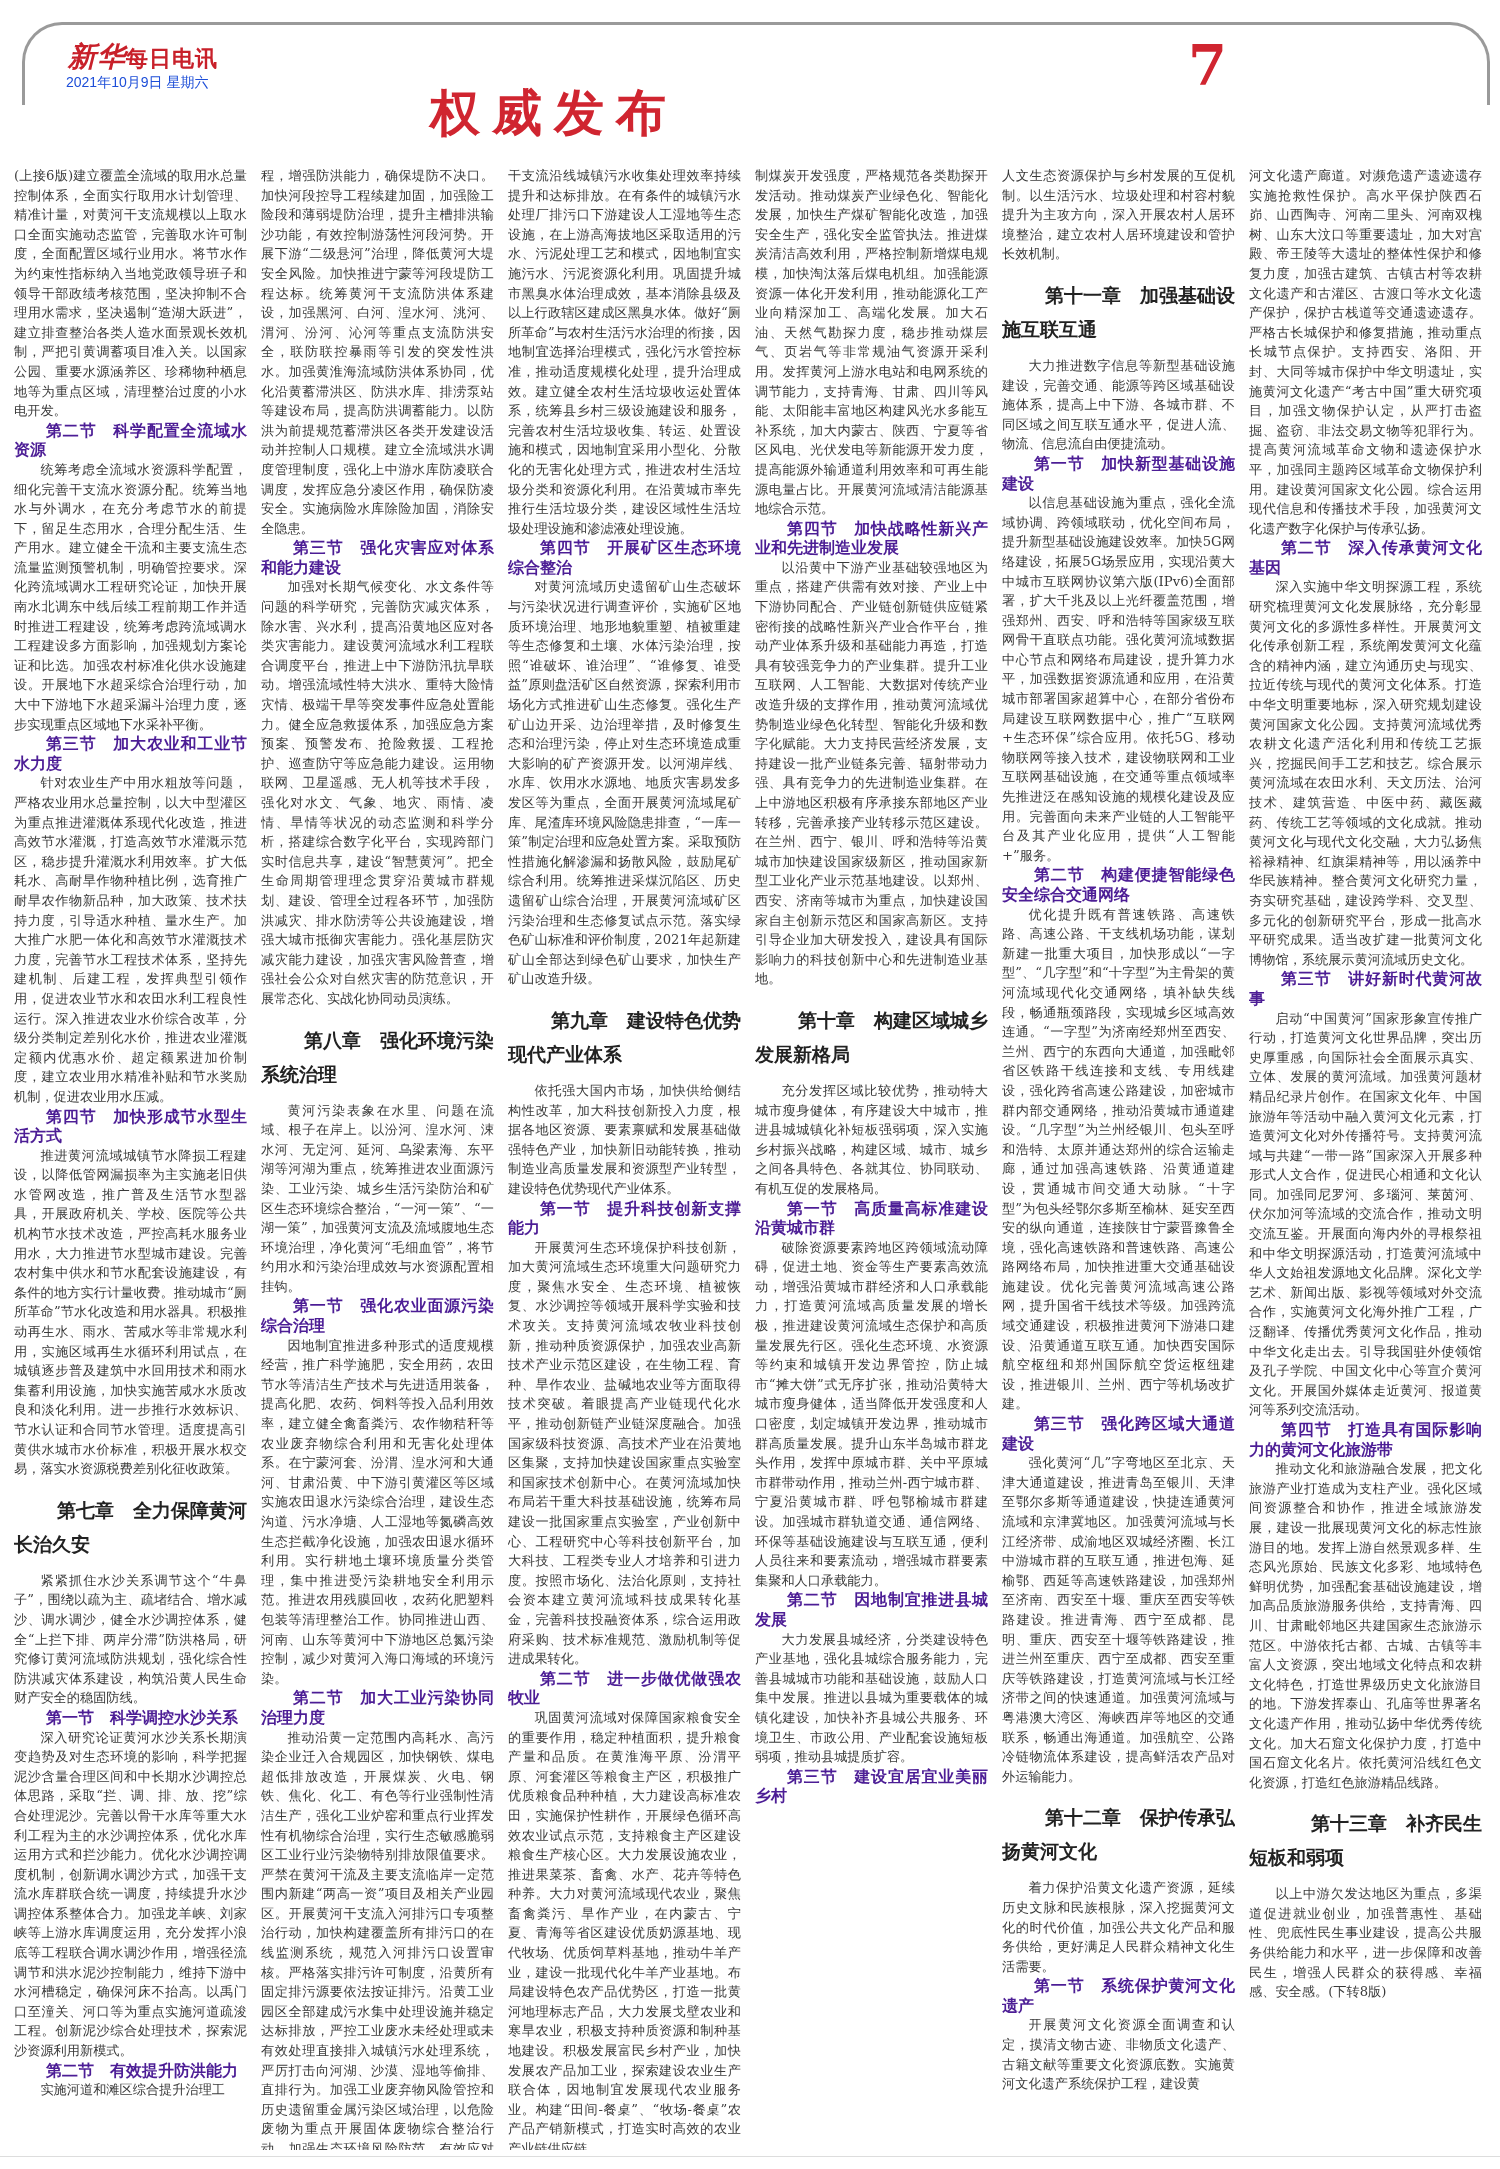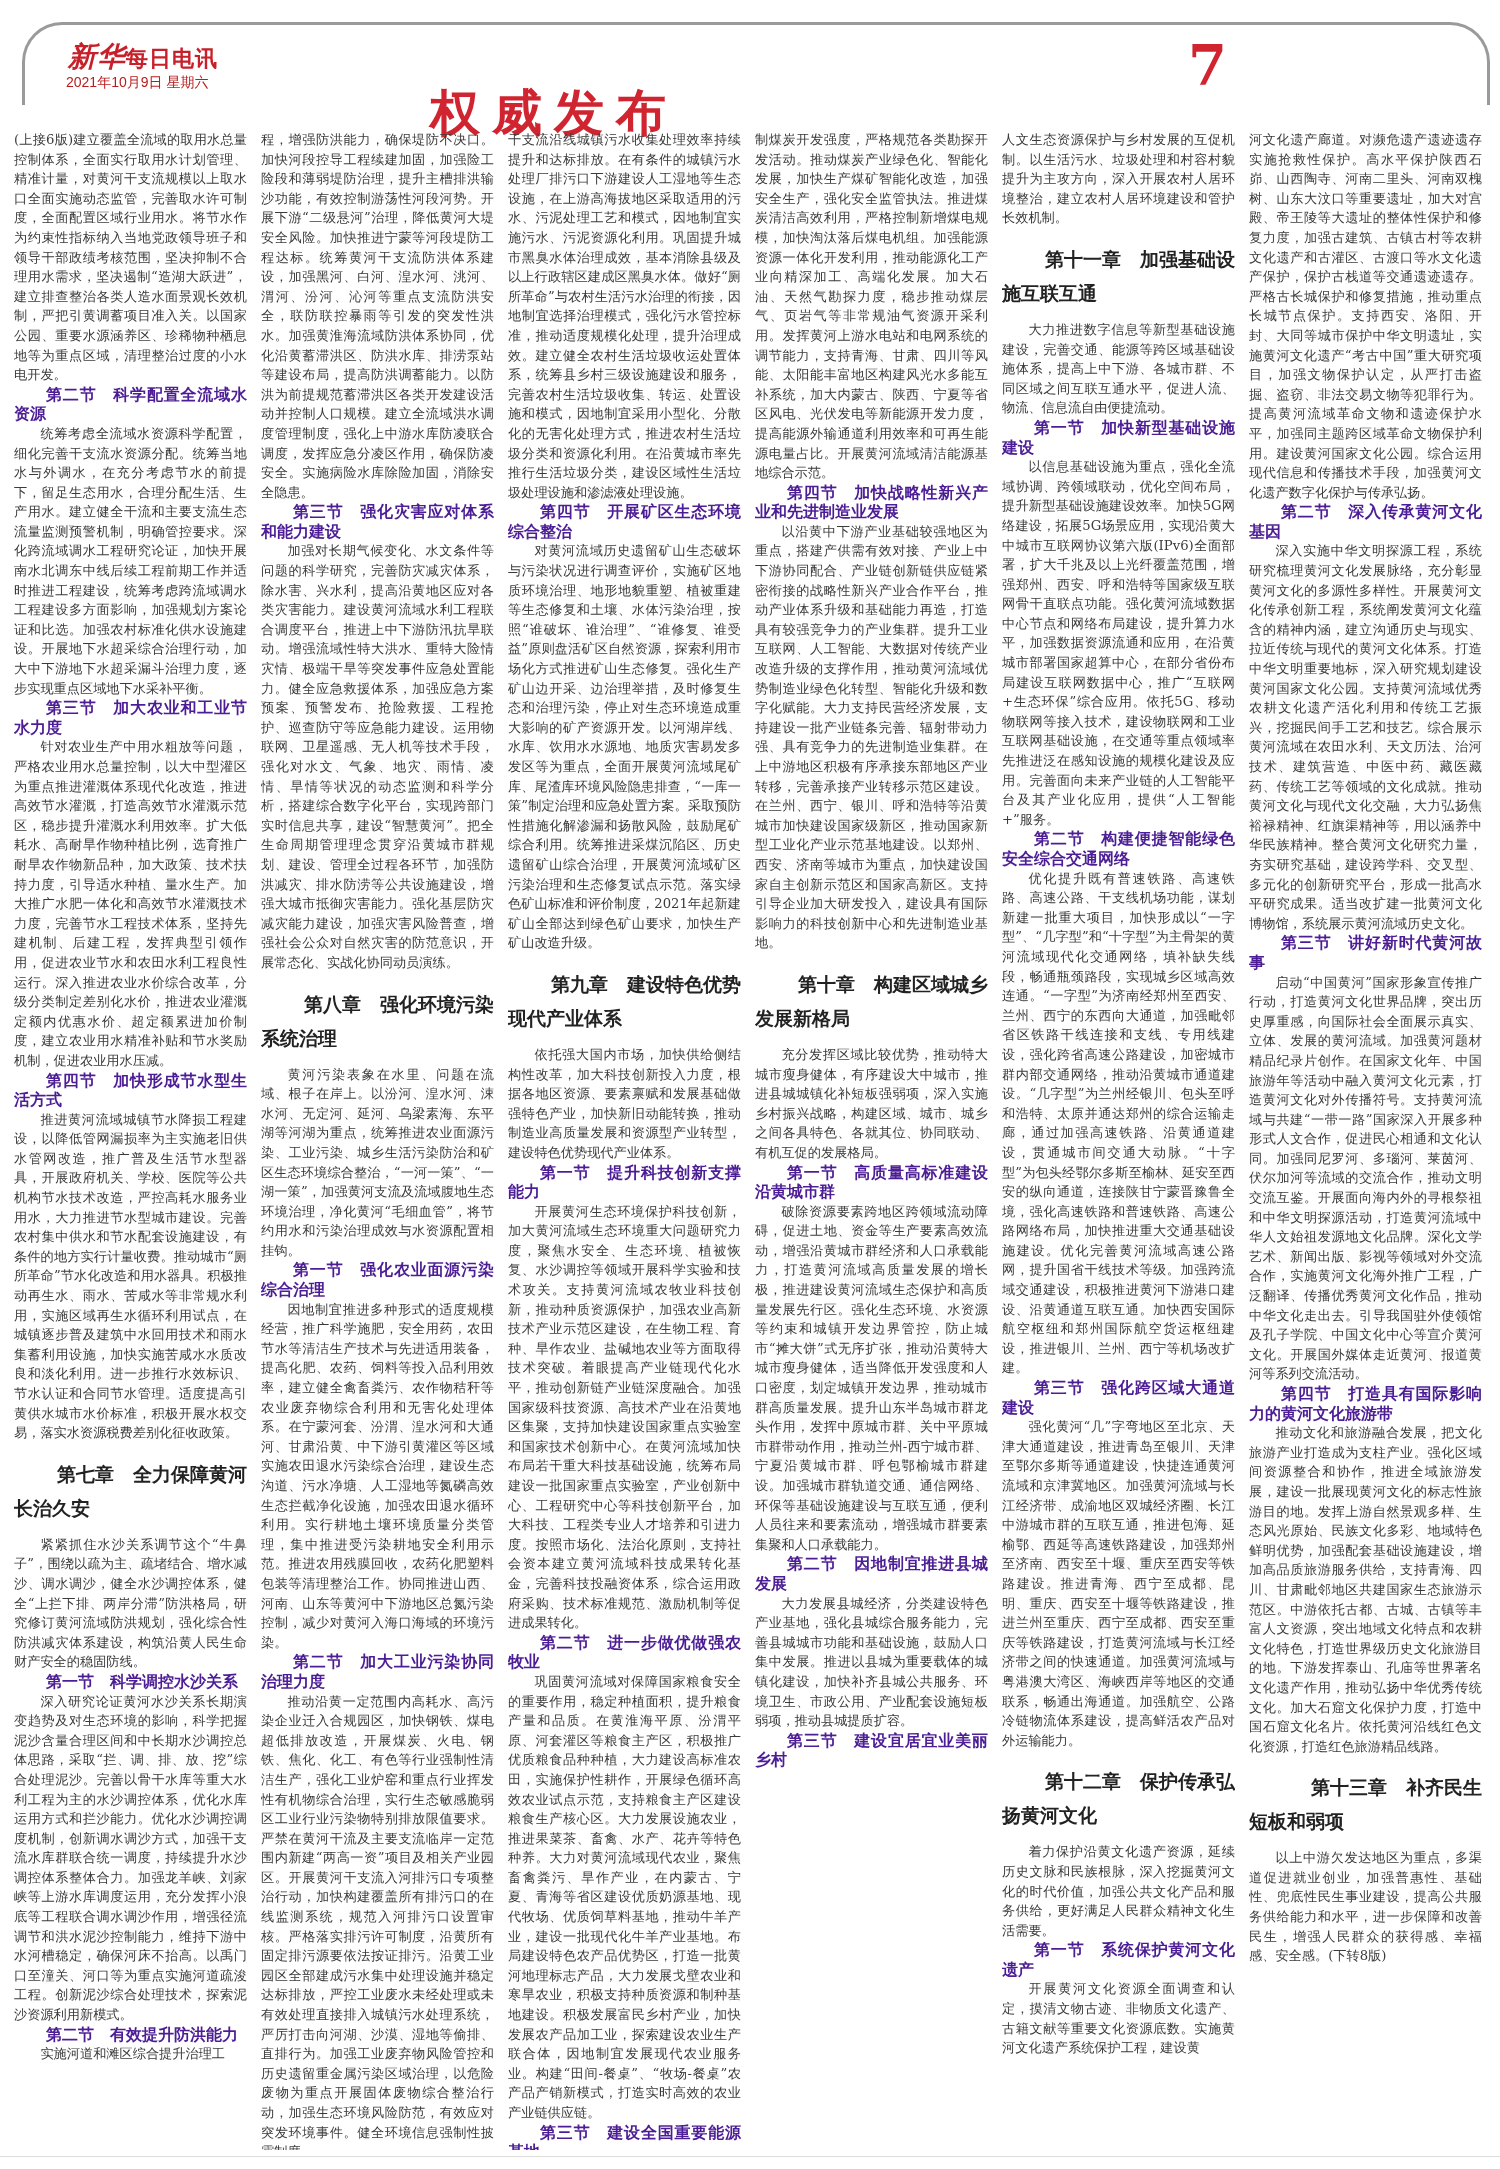--- a/index.html
+++ b/index.html
@@ -4,28 +4,28 @@
 <style>
   html, body { margin: 0; padding: 0; background: #ffffff; }
   body { width: 1500px; height: 2169px; overflow: hidden; position: relative;
          font-family: "DejaVu Serif", "Liberation Serif", serif; color: #3a3a3a; }
   .masthead { position: absolute; left: 22px; top: 22px; width: 1462px; height: 80px;
               border: 3px solid #9a9a9a; border-bottom: none; border-radius: 40px 40px 0 0; }
   .logo { position: absolute; left: 68px; top: 38px; color: #c8202a; font-weight: bold;
           font-family: "DejaVu Serif", serif; font-size: 28px; letter-spacing: 1px; font-style: italic; }
   .logo .small { font-style: normal; font-size: 22px; font-weight: bold; }
   .date { position: absolute; left: 66px; top: 74px; font-family: "Liberation Sans", sans-serif;
-          font-size: 14px; color: #b91c1c; }
+          font-size: 14px; color: #1d4ed8; }
   .title { position: absolute; left: 430px; top: 32px; color: #d02530; font-weight: bold;
            font-family: "DejaVu Serif", serif; font-size: 50px; letter-spacing: 12px; margin-top: 48px; }
   .pageno { position: absolute; left: 1188px; top: 32px; color: #d02530; font-weight: bold;
             font-family: "DejaVu Serif", serif; font-size: 56px; }
   .columns { position: absolute; left: 14px; top: 130px; width: 1472px; height: 2020px;
              display: flex; gap: 14px; }
-  .col { width: 233px; font-size: 13.2px; line-height: 19.6px; text-align: justify; overflow: hidden; }
+  .col { width: 233px; font-size: 13.2px; line-height: 19.6px; text-align: justify; overflow: hidden; margin-top: 36px; }
   .col p { margin: 0; text-indent: 2em; }
   .col p.cont { text-indent: 0; }
   .sec { margin: 0; font-family: "DejaVu Sans", "Liberation Sans", sans-serif; font-weight: bold;
          font-size: 16px; color: #4c1d95; text-indent: 2em; line-height: 19.6px; }
   .chap { margin: 14px 0 10px 0; font-family: "DejaVu Sans", "Liberation Sans", sans-serif;
           font-weight: bold; font-size: 19px; color: #222; line-height: 34px; }
   .chap .l1 { display: block; text-align: right; }
   .chap .l2 { display: block; text-align: left; }
   .bottom-rule { position: absolute; left: 0; top: 2156px; width: 1500px; height: 1px; background: #ddd; }
 </style>

